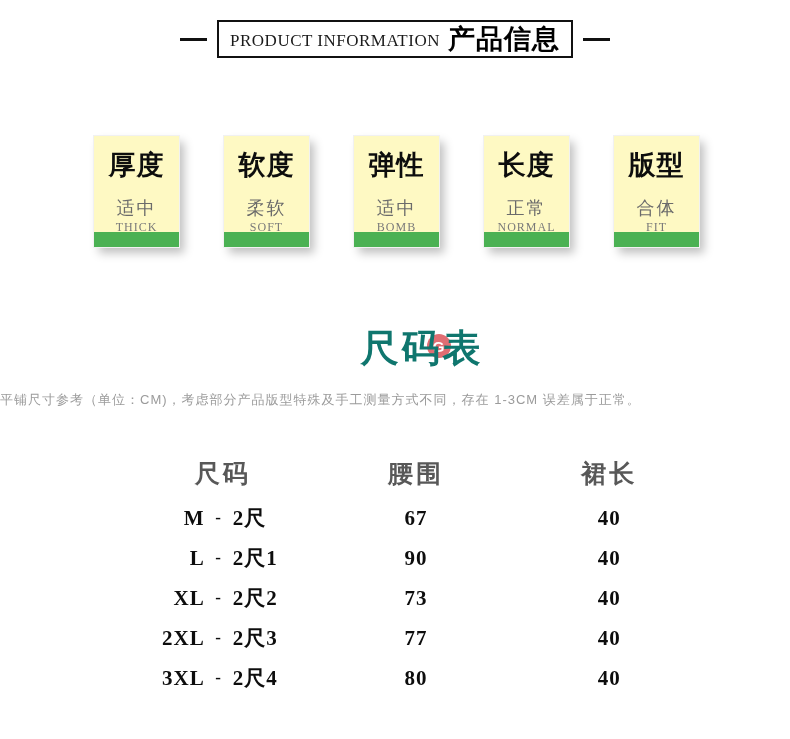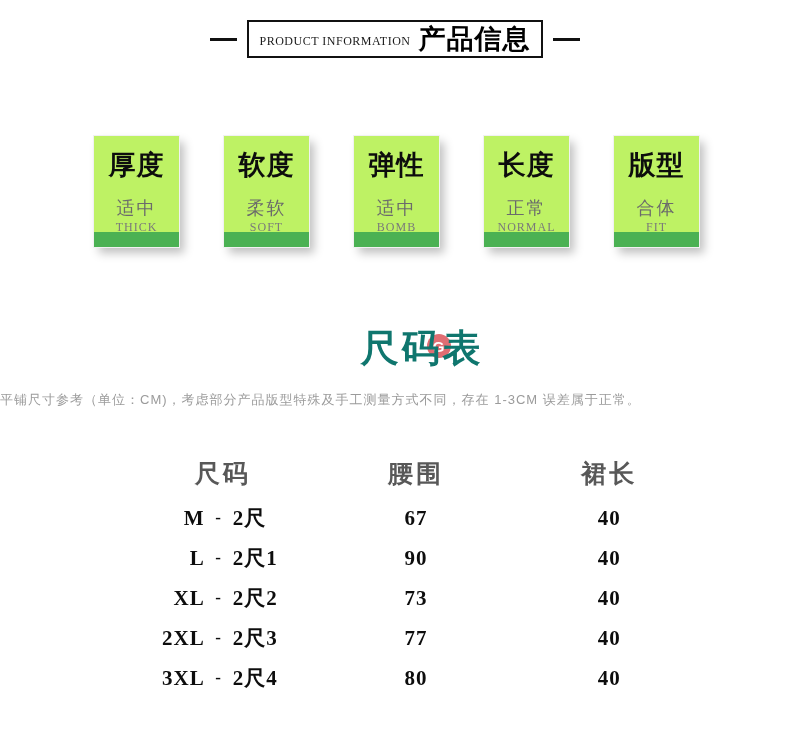--- a/index.html
+++ b/index.html
@@ -35,21 +35,21 @@
     border: 2px solid #111111;
     height: 38px;
     padding: 0 11px;
     display: flex;
     align-items: center;
     gap: 8px;
     background: #ffffff;
   }
   .header-sub {
     font-family: "Liberation Serif", "DejaVu Serif", serif;
-    font-size: 12px;
+    font-size: 17px;
     letter-spacing: 0.5px;
     color: #1a1a1a;
     white-space: nowrap;
     padding-top: 4px;
   }
   .header-title {
     font-family: "Liberation Sans", "DejaVu Sans", sans-serif;
     font-weight: 900;
     font-size: 27px;
     line-height: 30px;
@@ -64,21 +64,21 @@
     top: 135px;
     left: 93px;
     width: 607px;
     display: flex;
     justify-content: space-between;
   }
   .card {
     position: relative;
     width: 87px;
     height: 113px;
-    background: #bef264;
+    background: #fef9c3;
     border: 1px solid #f1f1f1;
     box-shadow: 5px 6px 9px -1px rgba(0,0,0,0.25);
     text-align: center;
   }
   .card-title {
     margin-top: 14px;
     font-size: 27px;
     line-height: 30px;
     font-weight: bold;
     letter-spacing: 1px;

